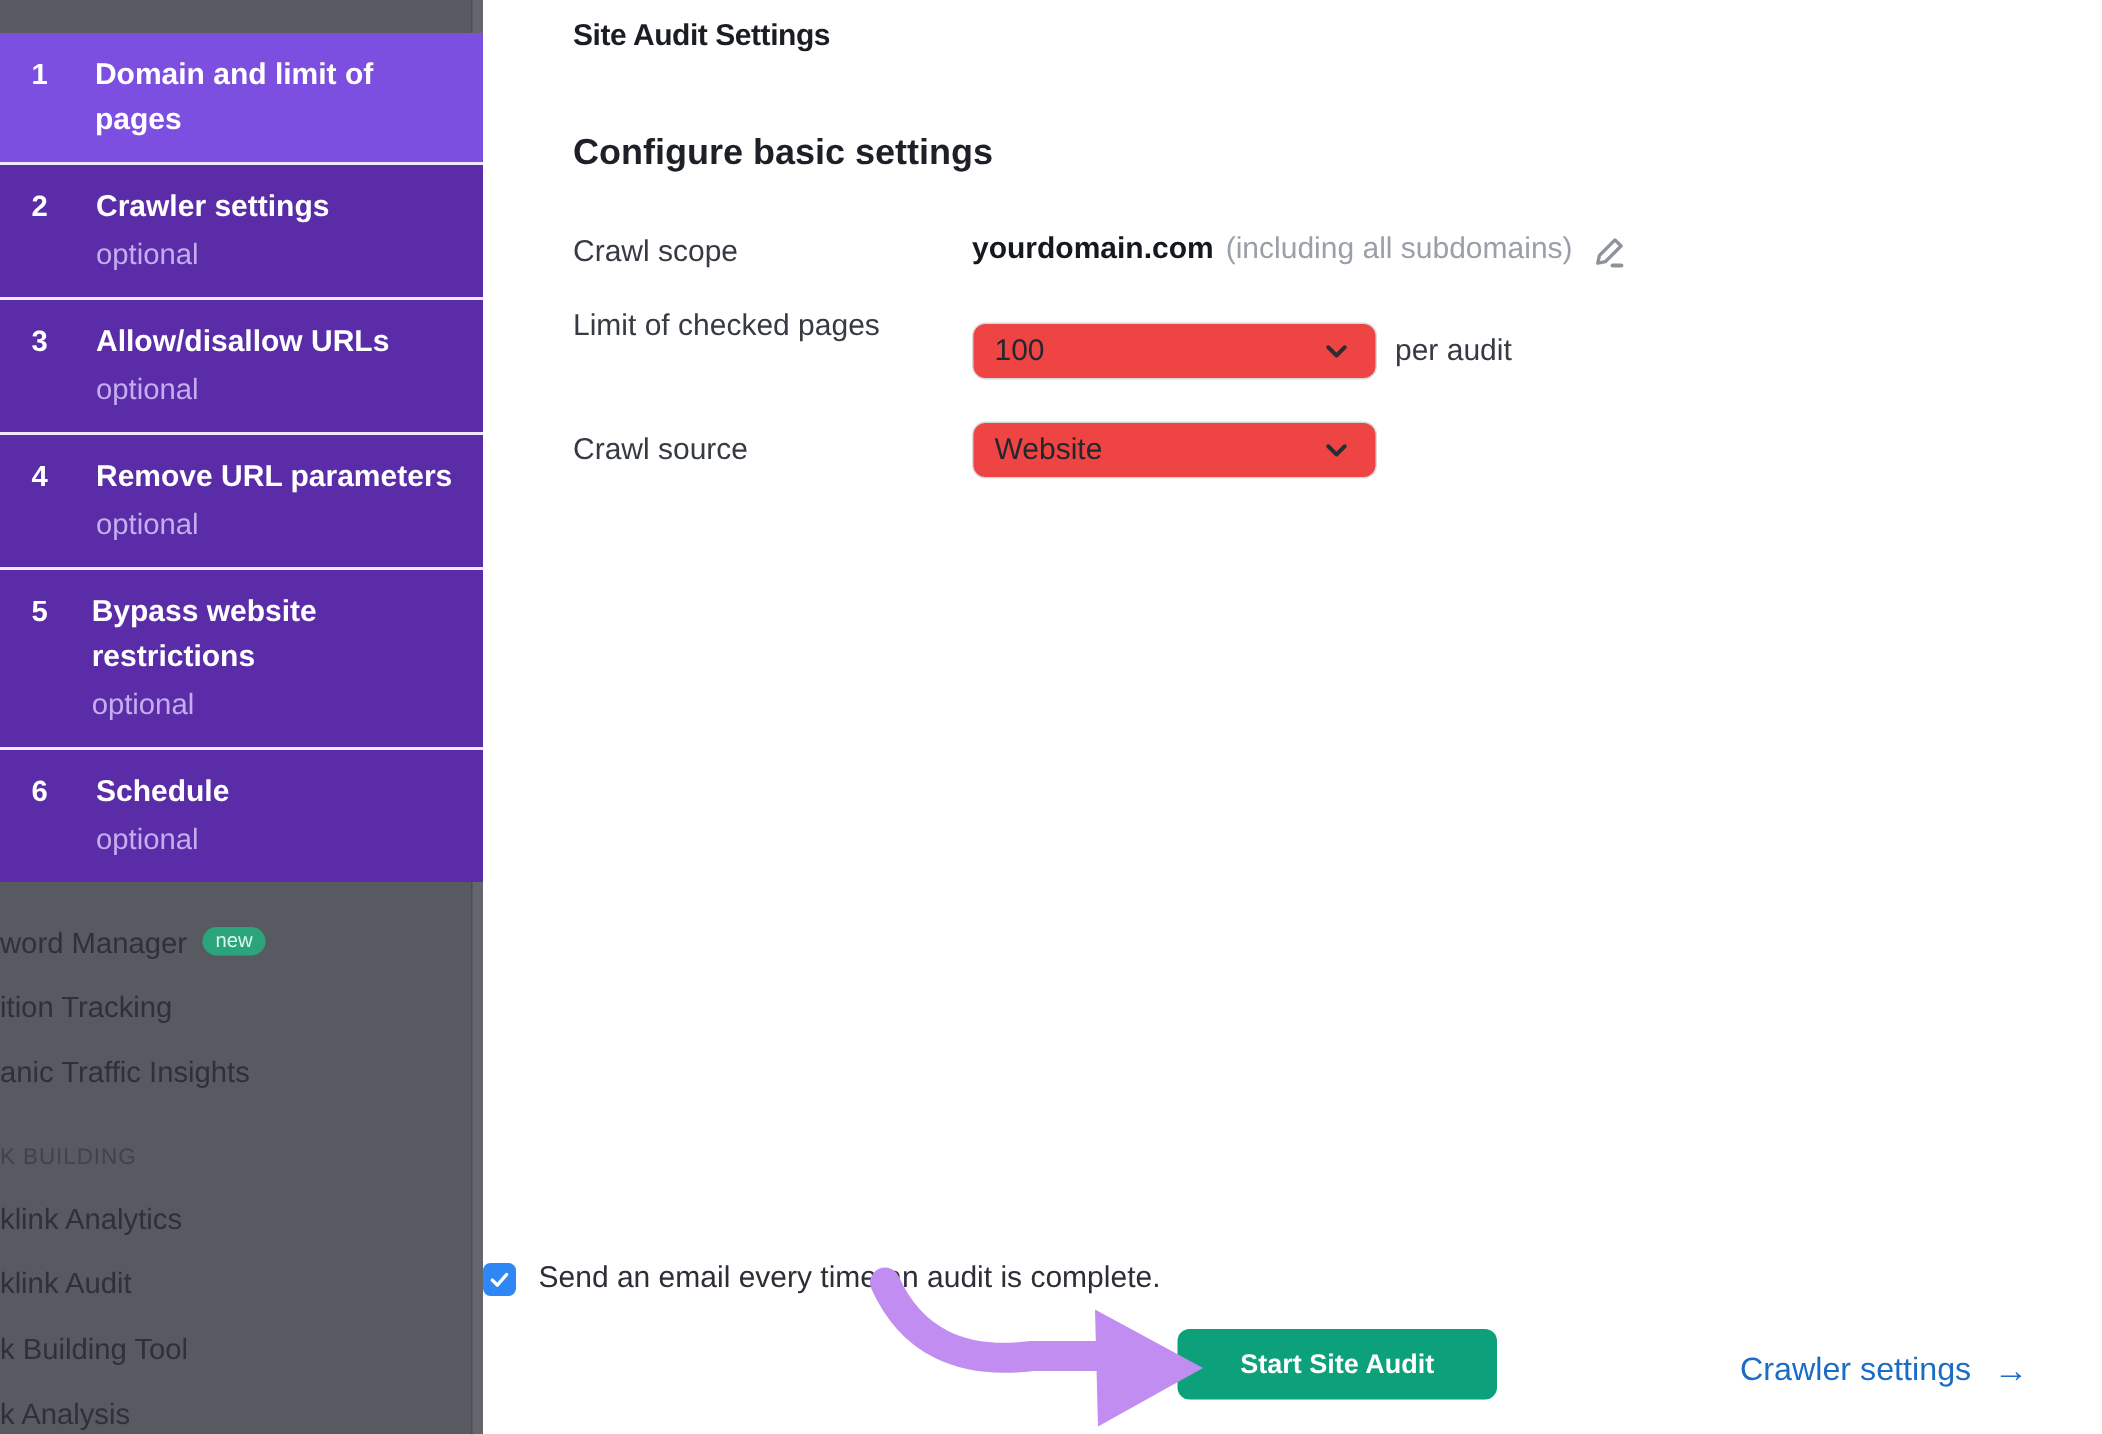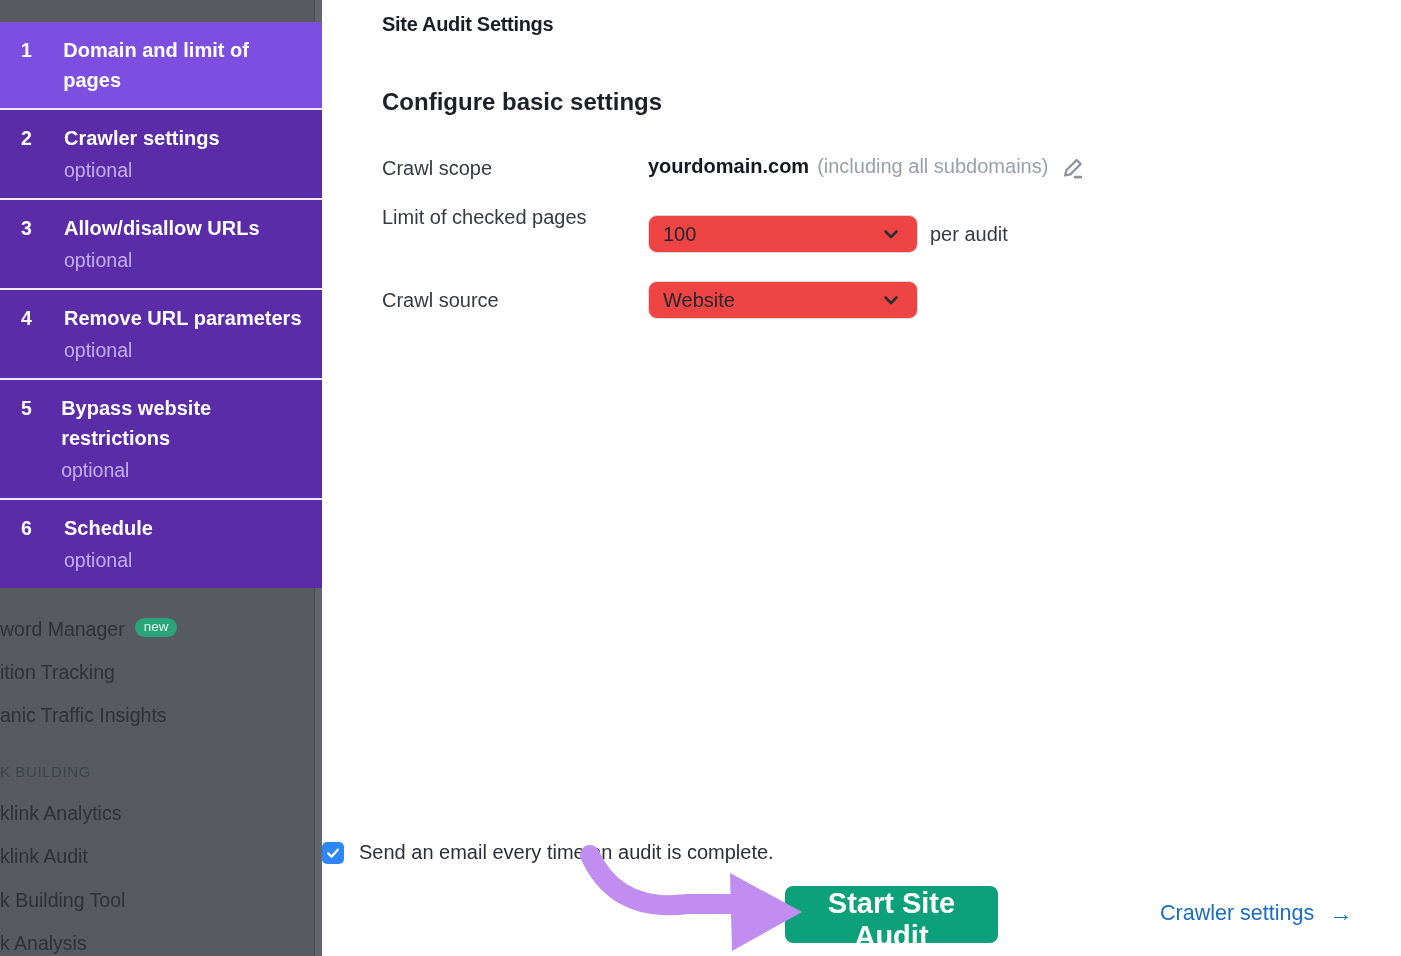--- a/index.html
+++ b/index.html
@@ -32,21 +32,21 @@
   .scope-note{color:#9aa0a9;}
   .edit-icon{margin-left:4px;cursor:pointer;display:inline-flex;}
   .select{position:absolute;left:326px;width:270px;height:38px;box-sizing:border-box;border:1px solid #d6d8dc;border-radius:9px;background:#ef4444;display:flex;align-items:center;padding:0 14px;font-size:20px;color:#24272e;cursor:pointer;}
   .select .chev{margin-left:auto;display:inline-flex;}
   .suffix{position:absolute;font-size:20px;color:#363a42;}
 
   .email-row{position:absolute;left:322px;top:841px;display:flex;align-items:center;gap:15px;}
   .checkbox{width:22px;height:22px;border-radius:5px;background:#2e87f4;display:inline-flex;align-items:center;justify-content:center;cursor:pointer;flex:0 0 auto;}
   .email-label{font-size:20px;color:#2c2f36;}
 
-  .start-btn{position:absolute;left:463px;top:886px;width:213px;height:57px;border:none;border-radius:8px;background:#0da17b;color:#fff;font-size:29px;font-weight:bold;font-family:inherit;cursor:pointer;}
+  .start-btn{position:absolute;left:463px;top:886px;width:213px;height:47px;border:none;border-radius:8px;background:#0da17b;color:#fff;font-size:18px;font-weight:bold;font-family:inherit;cursor:pointer;}
   .crawler-link{position:absolute;left:838px;top:901px;display:flex;align-items:center;gap:15px;color:#1b6cc4;font-size:21.5px;cursor:pointer;text-decoration:none;}
   .link-arrow{font-size:23px;line-height:1;}
   .annot-arrow{position:absolute;left:248px;top:843px;pointer-events:none;}
 </style>
 </head>
 <body>
 
 <div class="app">
 
   <div class="sidebar">

